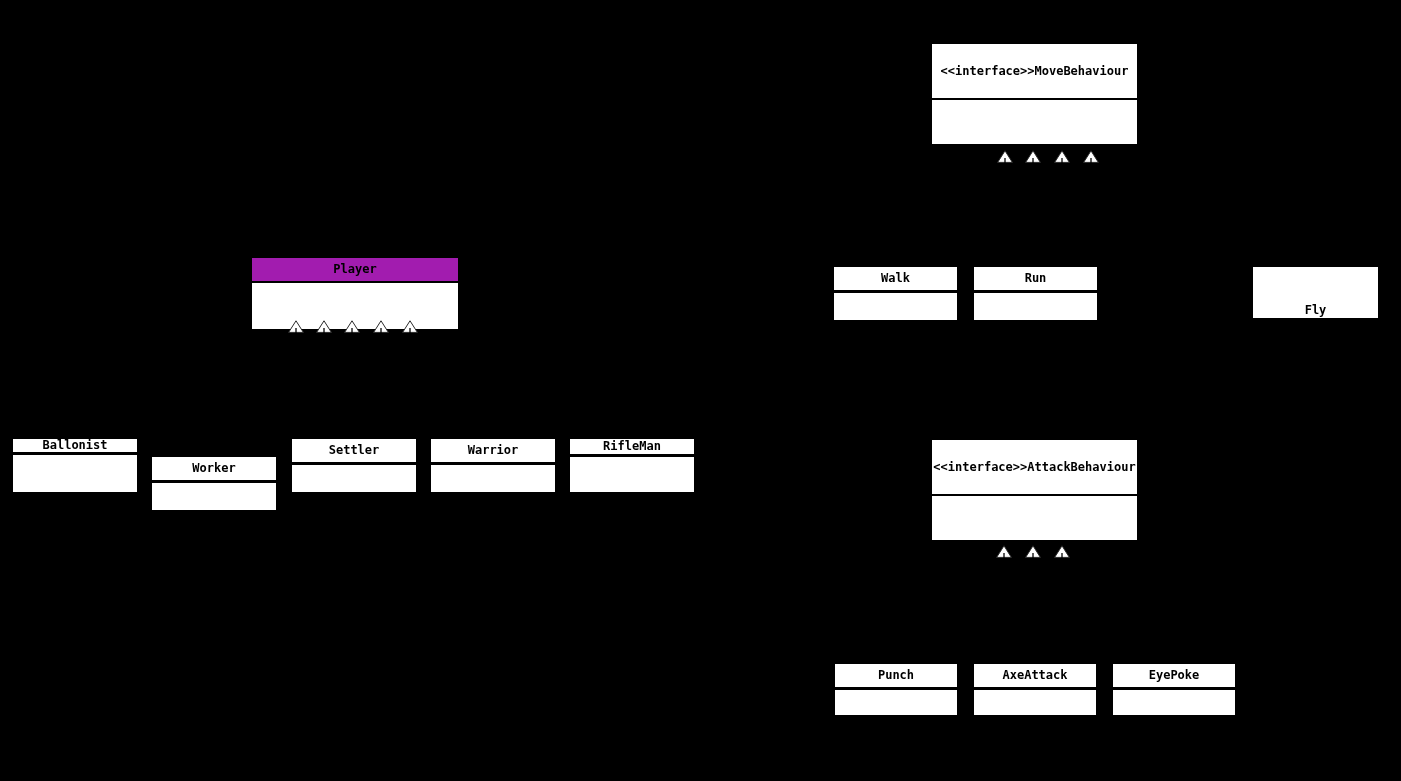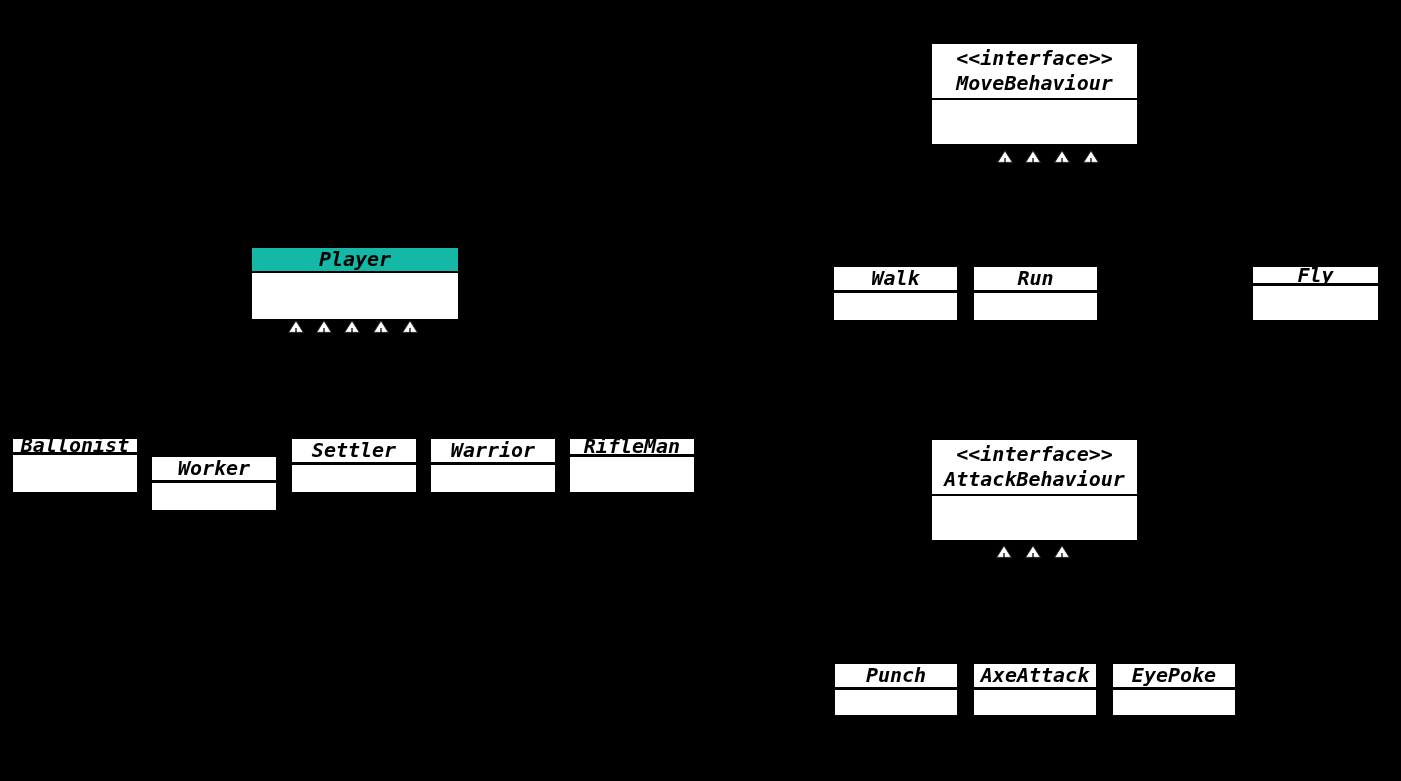--- a/index.html
+++ b/index.html
@@ -21,29 +21,28 @@
     border: 2px solid #000000;
     box-sizing: border-box;
     display: flex;
     flex-direction: column;
     color: #000000;
   }
   .node .title {
     box-sizing: border-box;
     border-bottom: 3px solid #000000;
     display: flex;
-    flex-direction: column;
+    flex-direction: row;
     align-items: center;
     justify-content: center;
     font-weight: bold;
-    font-size: 20px;
+    font-size: 12px;
     line-height: 25px;
     white-space: nowrap;
     overflow: visible;
-    font-style: italic;
   }
   .node .body {
     flex: 1;
     background: #ffffff;
   }
   .arrow {
     position: absolute;
     width: 16px;
     height: 13px;
   }
@@ -68,27 +67,27 @@
       <div class="body"></div>
     </div>
     <div class="node" style="left: 972px; top: 265px; width: 127px; height: 57px; background: rgb(255, 255, 255); border-color: rgb(0, 0, 0); color: rgb(0, 0, 0);">
       <div class="title" style="height: 26px; border-bottom-width: 3px; border-bottom-color: rgb(0, 0, 0);">
 
         <span class="cname">Run</span>
       </div>
       <div class="body"></div>
     </div>
     <div class="node" style="left: 1251px; top: 265px; width: 129px; height: 57px; background: rgb(255, 255, 255); border-color: rgb(0, 0, 0); color: rgb(0, 0, 0);">
-      <div class="title" style="height: 19px; border-bottom-width: 3px; border-bottom-color: rgb(0, 0, 0);">
+      <div class="title" style="height: 19px; border-bottom-width: 3px; border-bottom-color: rgb(0, 0, 0); margin-top: 35px;">
 
         <span class="cname">Fly</span>
       </div>
       <div class="body"></div>
     </div>
-    <div class="node" style="left: 250px; top: 246px; width: 210px; height: 75px; background: #14b8a6; border-color: rgb(0, 0, 0); color: rgb(0, 0, 0);">
+    <div class="node" style="left: 250px; top: 256px; width: 210px; height: 75px; background: #a21caf; border-color: rgb(0, 0, 0); color: rgb(0, 0, 0);">
       <div class="title" style="height: 25px; border-bottom-width: 2px; border-bottom-color: rgb(0, 0, 0);">
 
         <span class="cname">Player</span>
       </div>
       <div class="body"></div>
     </div>
     <div class="node" style="left: 11px; top: 437px; width: 128px; height: 57px; background: rgb(255, 255, 255); border-color: rgb(0, 0, 0); color: rgb(0, 0, 0);">
       <div class="title" style="height: 16px; border-bottom-width: 3px; border-bottom-color: rgb(0, 0, 0);">
 
         <span class="cname">Ballonist</span>

